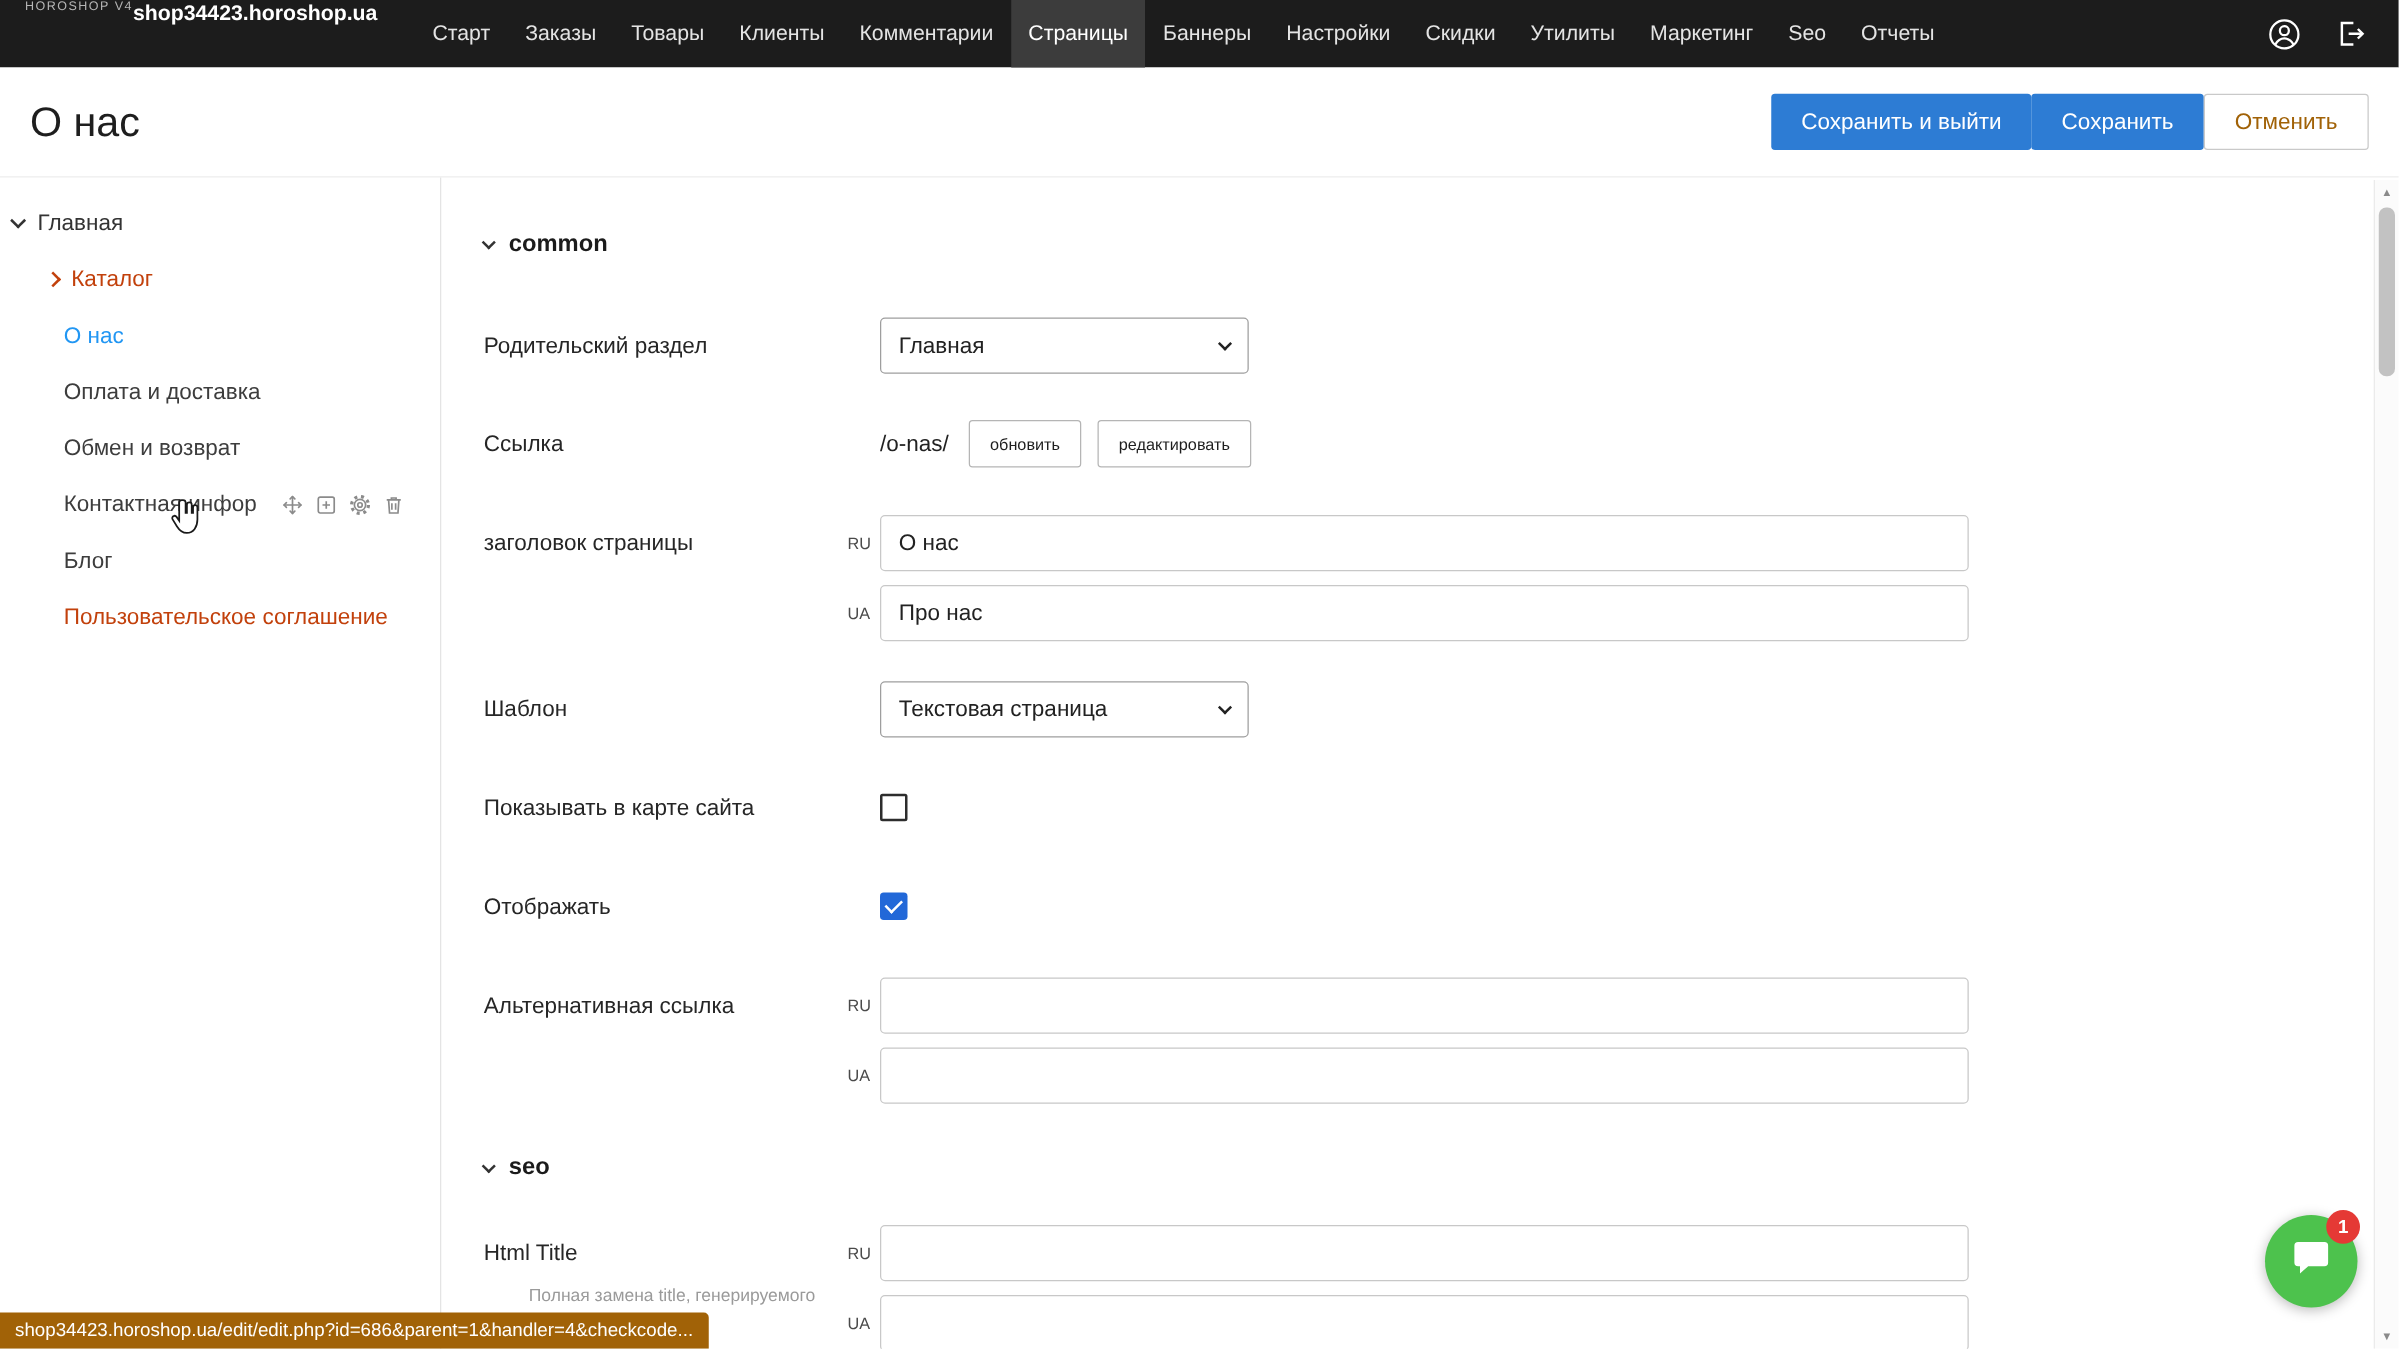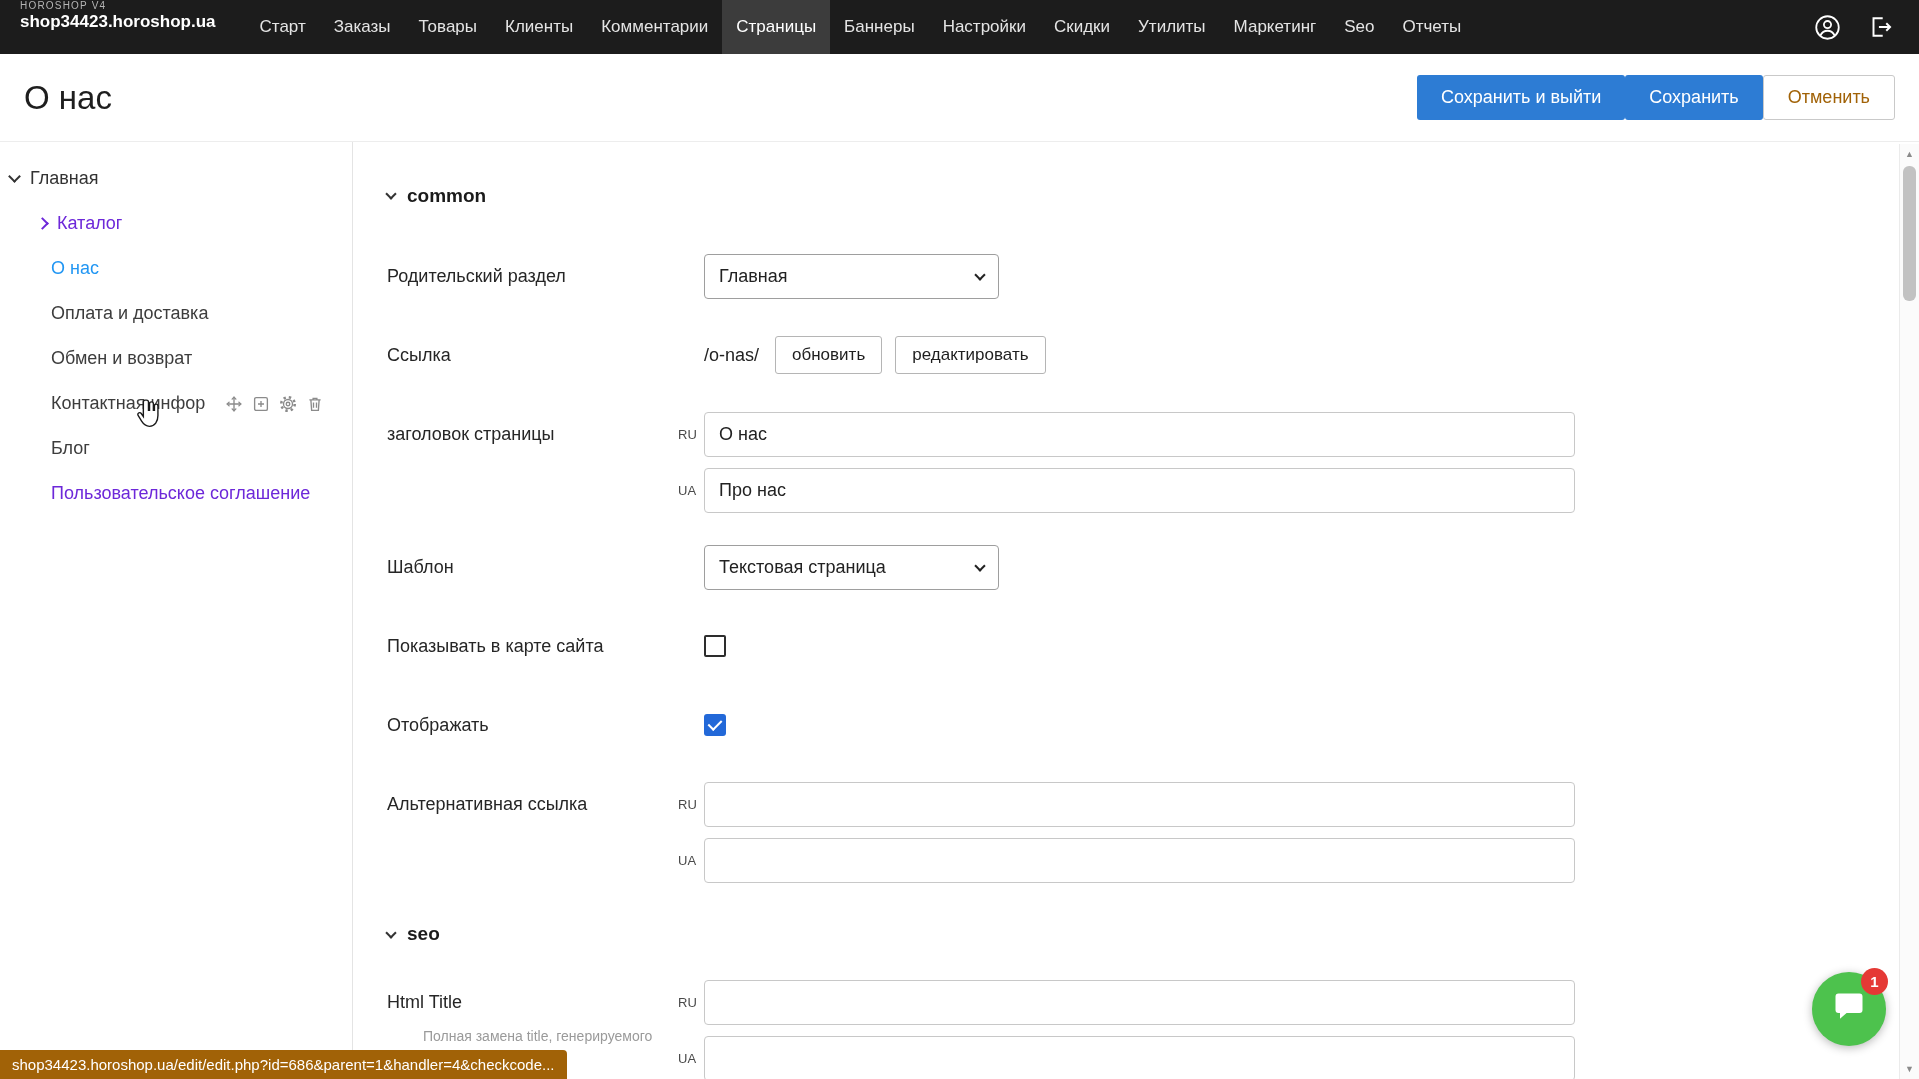--- a/index.html
+++ b/index.html
@@ -2,21 +2,21 @@
 <html><head>
 <meta charset="utf-8">
 <style>
   * { margin:0; padding:0; box-sizing:border-box; }
   html,body { width:1919px; height:1079px; overflow:hidden; background:#fff;
               font-family:"Liberation Sans", sans-serif; }
   .app { position:relative; width:1919px; height:1079px; overflow:hidden; }
 
   
   .topbar { height:54px; background:#1c1c1c; display:flex; align-items:stretch; color:#fff; }
-  .logo { display:flex; flex-direction:column; justify-content:flex-start; padding:0 30px 0 20px; cursor:pointer; }
+  .logo { display:flex; flex-direction:row; justify-content:center; padding:0 30px 0 20px; cursor:pointer; }
   .logo-small { font-size:10px; letter-spacing:1.2px; color:#b5b5b5; }
   .logo-domain { font-size:17px; font-weight:bold; color:#fff; margin-top:1px; }
   .nav { display:flex; align-items:stretch; }
   .nav-item { display:flex; align-items:center; padding:0 14px; font-size:17px; color:#e4e4e4; cursor:pointer; white-space:nowrap; }
   .nav-item.active { background:#3c3c3c; color:#fff; }
   .topbar-right { margin-left:auto; display:flex; align-items:center; gap:26px; padding-right:26px; }
   .icon-btn { cursor:pointer; display:flex; }
 
   
   .page-header { height:88px; display:flex; align-items:center; padding:0 24px; border-bottom:1px solid #ededed; background:#fff; }
@@ -26,21 +26,21 @@
   .btn-primary { background:#2d7cd4; color:#fff; }
   .btn-outline { background:#fff; color:#a16207; border:1px solid #c9c9c9; }
 
   
   .content { display:flex; height:937px; }
 
   .sidebar { width:353px; flex-shrink:0; border-right:1px solid #e4e4e4; padding-top:14px; position:relative; }
   .tree-root { display:flex; align-items:center; height:45px; padding-left:10px; gap:11px; font-size:18px; color:#333; cursor:pointer; }
   .tree-item { display:flex; align-items:center; height:45px; padding-left:51px; gap:10px; font-size:18px; color:#3d3d3d; cursor:pointer; }
   .tree-item.with-caret { padding-left:38px; }
-  .tree-item.muted { color:#6d28d9;text-align:right; }
+  .tree-item.muted { color:#c2410c;text-align:right; }
   .tree-item.selected { color:#2196f3; }
   .chev { display:inline-block; width:9px; height:9px; border-left:2px solid currentColor; border-bottom:2px solid currentColor; flex-shrink:0; }
   .chev.down { transform:rotate(-45deg); margin-top:-5px; }
   .chev.right { transform:rotate(-135deg); }
   .row-icons { display:flex; align-items:center; gap:9px; margin-left:10px; color:#8b8b8b; }
   .row-icons svg { display:block; }
 
   .main { flex:1; padding-left:34px; display:flex; flex-direction:column; gap:34px; position:relative; }
   .section-header { display:flex; align-items:center; gap:12px; height:24px; font-size:19px; font-weight:bold; color:#1b1b1b; cursor:pointer; }
   .section-header .chev { width:8px; height:8px; color:#333; margin-top:-3px; }
@@ -55,21 +55,21 @@
   .label-block { line-height:normal !important; }
   .label-main { line-height:45px; }
   .label-note { font-size:14px; color:#9a9a9a; margin-top:2px; line-height:1.3; width:250px;margin-left:36px; }
   .lang { width:26px; flex-shrink:0; font-size:13px; color:#4a4a4a; }
   .stack { display:flex; flex-direction:column; gap:11px; }
   .stack-row { display:flex; align-items:center; }
   .text-input { width:871px; height:45px; border:1px solid #c8c8c8; border-radius:4px; padding:0 14px; font-size:18px; color:#222; font-family:inherit; outline:none; background:#fff; }
   .select { width:295px; height:45px; border:1px solid #9e9e9e; border-radius:4px; background:#fff; display:flex; align-items:center; justify-content:space-between; padding:0 14px; font-size:18px; color:#222; cursor:pointer; }
   .select .chev { width:8px; height:8px; color:#222; margin-top:-3px; }
   .link-path { font-size:18px; color:#222; margin-right:16px; }
-  .small-btn { height:38px; padding:0 16px; background:#fff; border:1px solid #b5b5b5; border-radius:3px; font-size:17px; color:#1f1f1f; margin-right:13px; cursor:pointer; font-family:inherit; }
+  .small-btn { height:38px; padding:0 16px; background:#fff; border:1px solid #b5b5b5; border-radius:3px; font-size:13px; color:#1f1f1f; margin-right:13px; cursor:pointer; font-family:inherit; }
   .checkbox { width:22px; height:22px; cursor:pointer; }
   .checkbox.checked { background:#2268d8; border-radius:3px; position:relative; }
   .checkbox.checked::after { content:""; position:absolute; left:7px; top:3px; width:6px; height:11px;
                              border-right:2.5px solid #fff; border-bottom:2.5px solid #fff; transform:rotate(45deg); }
   .checkbox.unchecked { background:#fff; border:2px solid #2d2d2d; border-radius:2px; }
 
   
   .status-tooltip { position:absolute; left:0; bottom:0; height:29px; background:#a16207; color:#fff;
                     font-size:15px; display:flex; align-items:center; padding:0 12px;
                     border-radius:0 4px 0 0; z-index:50; white-space:nowrap; }

